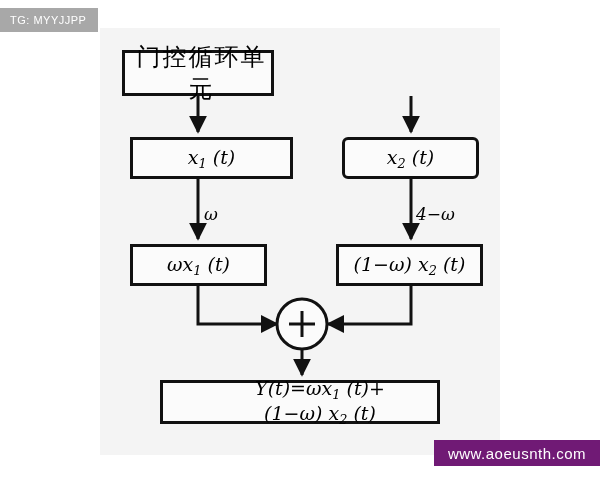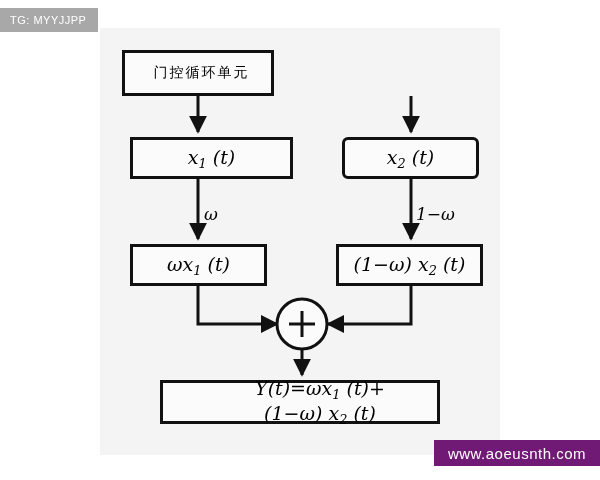--- a/index.html
+++ b/index.html
@@ -59,21 +59,21 @@
     border: 3px solid #111111;
     box-sizing: border-box;
     display: flex;
     align-items: center;
     justify-content: center;
     text-align: center;
     color: #000000;
   }
   .cjk-box {
     font-family: "DejaVu Sans", sans-serif;
-    font-size: 14px;
+    font-size: 24px;
     letter-spacing: 2px;
     padding-left: 7px;
   }
   .math-box {
     font-family: "DejaVu Serif", serif;
     font-style: italic;
     font-size: 19px;
   }
 
   
@@ -174,19 +174,19 @@
 
   <div class="node-box math-box" id="box-wx2">
     <span><span>(1−ω)</span>&nbsp;<span class="var">x</span><span class="sub">2</span>&nbsp;<span>(t)</span></span>
   </div>
 
   <div class="node-box math-box" id="box-output">
     <span><span>Y(t)=</span><span>ω</span><span class="var">x</span><span class="sub">1</span>&nbsp;<span>(t)</span><span>+</span><span>(1−ω)</span>&nbsp;<span class="var">x</span><span class="sub">2</span>&nbsp;<span>(t)</span></span>
   </div>
 
   <div class="edge-label" id="label-omega">ω</div>
-  <div class="edge-label" id="label-one-minus">1−ω</div>
+  <div class="edge-label" id="label-one-minus">4−ω</div>
 
 </div>
 
 <div class="badge" id="site-watermark">
   <span>www.aoeusnth.com</span>
 </div>
 
 </body></html>

